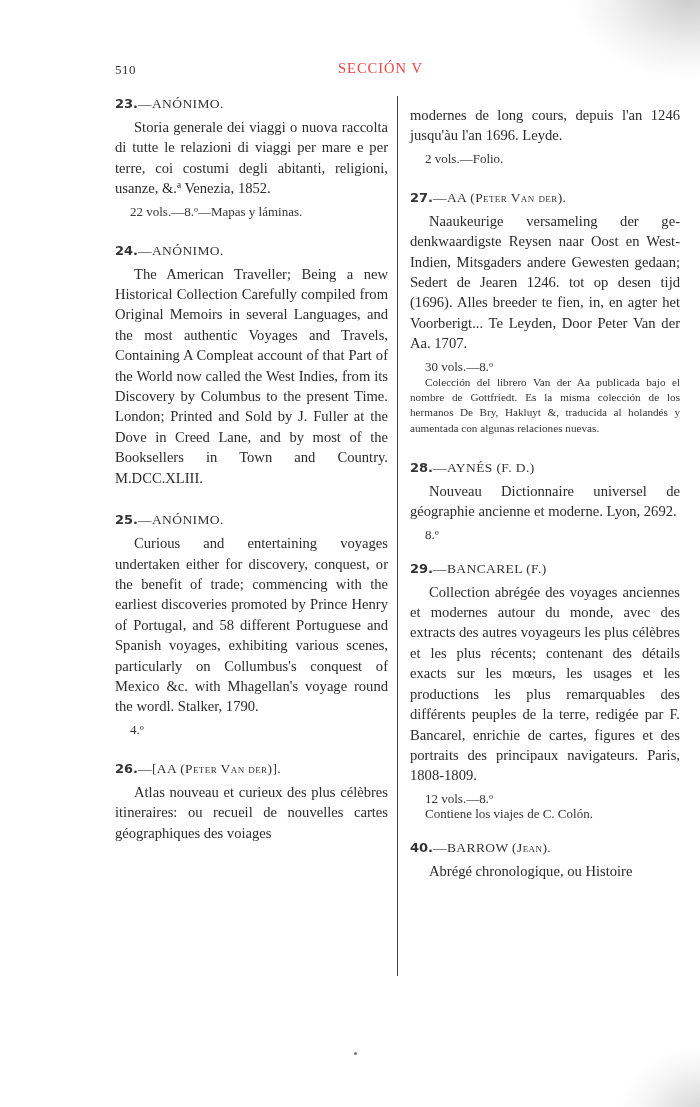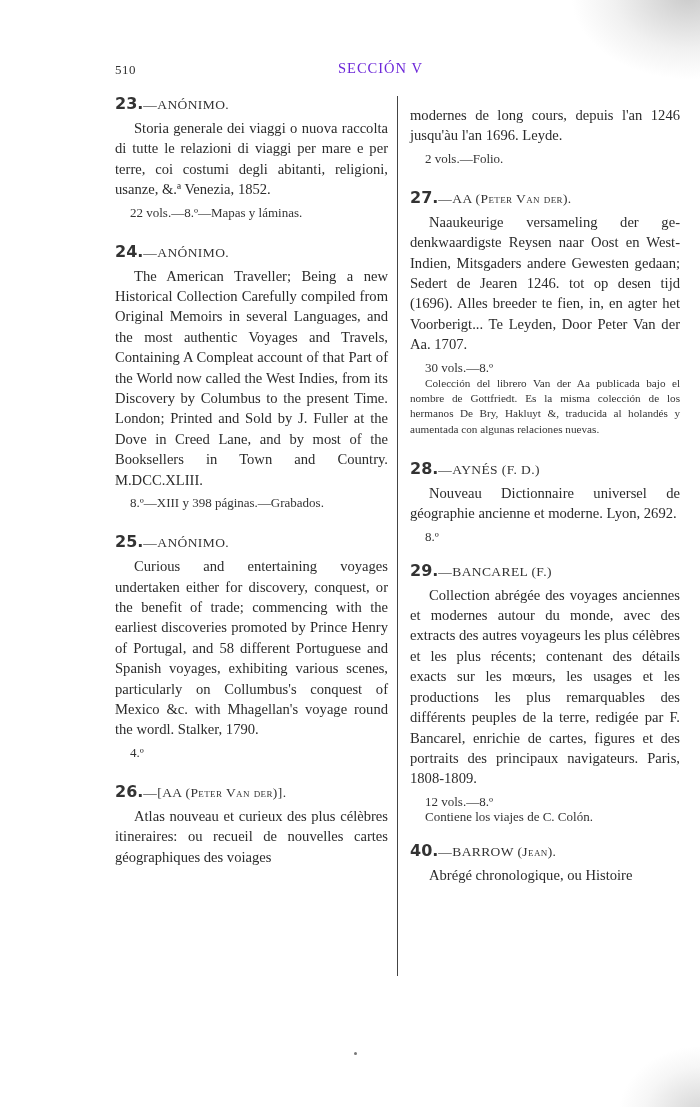--- a/index.html
+++ b/index.html
@@ -14,35 +14,35 @@
     background: radial-gradient(ellipse at 70% 30%, rgba(160,160,160,0.55), rgba(200,200,200,0.25) 45%, rgba(255,255,255,0) 70%);
   }
   .smudge-br {
     position: absolute; right: -30px; bottom: -30px; width: 110px; height: 90px;
     background: radial-gradient(ellipse at 75% 75%, rgba(170,170,170,0.5), rgba(210,210,210,0.2) 50%, rgba(255,255,255,0) 72%);
   }
   .page-number {
     position: absolute; left: 115px; top: 62px; font-size: 13px; letter-spacing: 0.5px; color: #333; text-align: center;
   }
   .running-head {
-    position: absolute; left: 338px; top: 60px; font-size: 14.5px; letter-spacing: 1px; color: #6d28d9;
+    position: absolute; left: 338px; top: 60px; font-size: 14.5px; letter-spacing: 1px; color: #ef4444;
   }
   .divider {
     position: absolute; left: 397px; top: 96px; width: 1px; height: 880px; background: #444;
   }
   .col {
     position: absolute; top: 94px; font-size: 14.6px; line-height: 20.4px;
   }
   .col.left { left: 115px; width: 273px; }
   .col.right { left: 410px; width: 270px; margin-top: 11px; }
   .entry { margin: 0; }
   .heading {
     font-size: 13.5px; line-height: 20px; letter-spacing: 0.4px; color: #333; margin: 0 0 3px 0;
   }
-  .heading .num { font-family: "DejaVu Sans", sans-serif; font-weight: bold; font-size: 16px; letter-spacing: 0; }
+  .heading .num { font-family: "DejaVu Sans", sans-serif; font-weight: bold; font-size: 13px; letter-spacing: 0; }
   .heading .sc { font-variant: small-caps; }
   .body-text { text-align: justify; text-indent: 19px; margin: 0; hyphens: manual; }
   .body-text.cont { text-indent: 0; }
   .note { font-size: 13px; line-height: 15px; margin: 5px 0 0 15px; color: #333; }
   .note-para { font-size: 11.2px; line-height: 15.3px; margin: 1px 0 0 0; text-indent: 15px; text-align: justify; color: #333; }
   .gap-big { height: 22px; }
   .gap-mid { height: 17px; }
   .speck { position: absolute; left: 354px; top: 1052px; width: 3px; height: 3px; border-radius: 50%; background: #777; }
 </style>
 </head>
@@ -60,21 +60,20 @@
   <div class="entry">
     <p class="heading"><span class="num">23.</span><span>—ANÓNIMO.</span></p>
     <p class="body-text">Storia generale dei viaggi o nuova raccolta di tutte le relazioni di viaggi per mare e per terre, coi costumi degli abitanti, religioni, usanze, &amp;.ª Venezia, 1852.</p>
     <p class="note">22 vols.—8.º—Mapas y láminas.</p>
   </div>
   <div class="gap-big"></div>
 
   <div class="entry">
     <p class="heading"><span class="num">24.</span><span>—ANÓNIMO.</span></p>
     <p class="body-text">The American Traveller; Being a new Historical Collection Carefully compiled from Original Memoirs in several Languages, and the most au­thentic Voyages and Travels, Contai­ning A Compleat account of that Part of the World now called the West Indies, from its Discovery by Columbus to the present Time. Lon­don; Printed and Sold by J. Fuller at the Dove in Creed Lane, and by most of the Booksellers in Town and Coun­try. M.DCC.XLIII.</p>
-    <p class="note">8.º—XIII y 398 páginas.—Grabados.</p>
   </div>
   <div class="gap-big"></div>
 
   <div class="entry">
     <p class="heading"><span class="num">25.</span><span>—ANÓNIMO.</span></p>
     <p class="body-text">Curious and entertaining voyages undertaken either for discovery, con­quest, or the benefit of trade; com­mencing with the earliest discoveries promoted by Prince Henry of Portu­gal, and 58 different Portuguese and Spanish voyages, exhibiting various scenes, particularly on Collumbus's conquest of Mexico &amp;c. with Mhage­llan's voyage round the wordl. Stalker, 1790.</p>
     <p class="note">4.º</p>
   </div>
   <div class="gap-big"></div>
 

